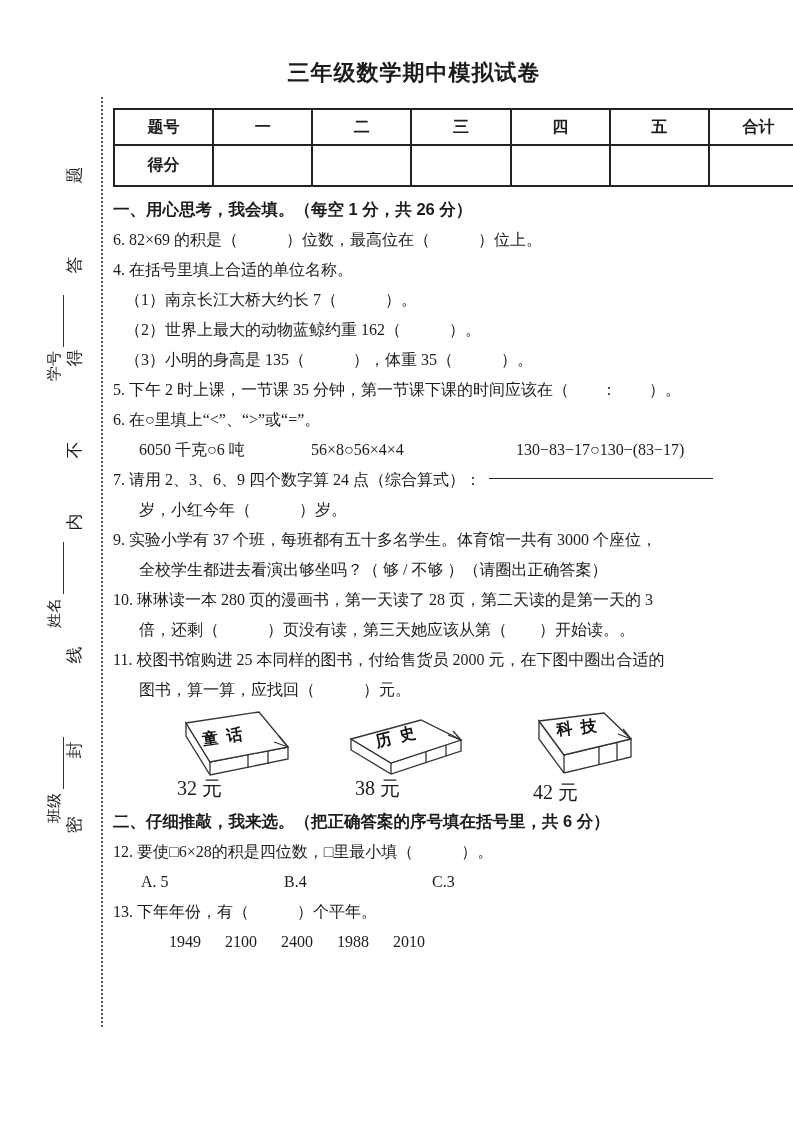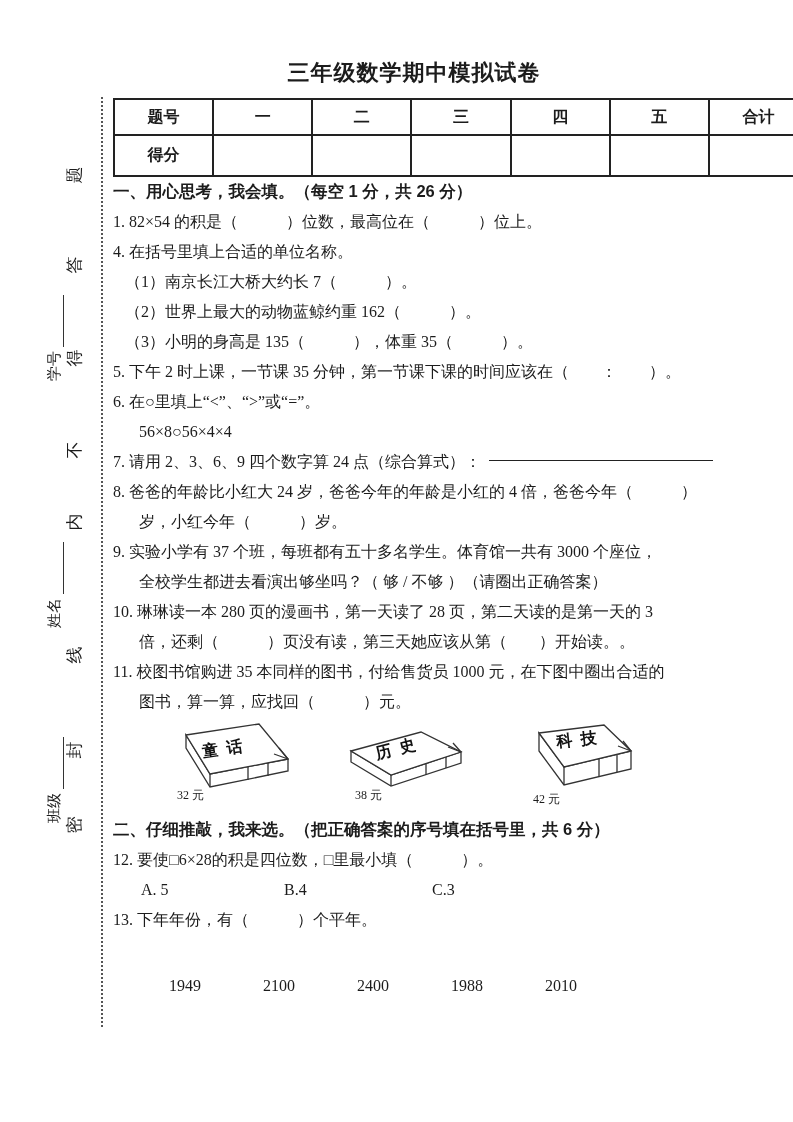--- a/index.html
+++ b/index.html
@@ -10,42 +10,42 @@
                 border-left:2px dotted #555;}
   .seal-char{position:absolute;left:63px;width:24px;height:24px;line-height:24px;
              text-align:center;font-size:17px;transform:rotate(-90deg);}
   .student-field{position:absolute;left:-2px;width:108px;height:24px;display:flex;
                  align-items:flex-end;justify-content:center;transform:rotate(-90deg);
                  font-size:15px;}
   .student-field .blank-line{display:inline-block;width:52px;height:14px;
                  border-bottom:1.5px solid #333;margin-left:4px;}
   
   .content{position:absolute;left:113px;top:58px;width:602px;}
-  .page-title{margin:0 0 10px 0;text-align:center;font-size:22px;font-weight:bold;
+  .page-title{margin:0 0 20px 0;text-align:center;font-size:22px;font-weight:bold;
               font-family:"Liberation Sans","DejaVu Sans",sans-serif;letter-spacing:1px;}
   table.score{border-collapse:collapse;width:696px;table-layout:fixed;
               font-family:"Liberation Sans","DejaVu Sans",sans-serif;}
   table.score td{border:2px solid #222;text-align:center;font-size:16px;font-weight:bold;}
   table.score tr:first-child td{height:32px;}
   table.score tr:last-child td{height:37px;margin-left:40px;}
   
   .line{min-height:30px;display:flex;align-items:center;font-size:16px;white-space:nowrap;}
   .heading{font-family:"Liberation Sans","DejaVu Sans",sans-serif;font-weight:bold;
-           font-size:16.5px;text-align:right;}
+           font-size:16.5px;margin-top:8px;text-align:right;}
   .sub{padding-left:12px;}
   .cont{padding-left:26px;}
   .expr-row{display:grid;grid-template-columns:172px 205px auto;padding-left:26px;}
   .fill-line{flex:1;border-bottom:1.5px solid #222;margin:0 2px 5px 8px;height:1px;}
   .options-row{display:grid;grid-template-columns:120px 125px auto;padding-left:28px;gap:23px;}
-  .years-row{display:flex;gap:62px;padding-left:56px;margin-top:36px;}
+  .years-row{display:flex;gap:24px;padding-left:56px;}
   
   .books-row{display:flex;gap:20px;padding-left:40px;height:92px;margin:2px 0 4px 0;}
   .book{width:158px;position:relative;}
   .book svg{display:block;}
-  .book .price{font-size:12px;padding-left:24px;margin-top:-6px;}
+  .book .price{font-size:20px;padding-left:24px;margin-top:-6px;}
   .book svg path{fill:#fff;stroke:#333;stroke-width:1.3;}
   .book svg path.mark{fill:none;}
   .book svg text{font-size:16px;font-weight:bold;fill:#111;letter-spacing:2px;
                  font-family:"Liberation Sans","DejaVu Sans",sans-serif;}
   .bk2{margin-top:12px;}
   .bk3{margin-top:-4px;}
 </style>
 </head>
 <body>
 
@@ -95,41 +95,42 @@
         <td></td>
         <td></td>
         <td></td>
         <td></td>
         <td></td>
       </tr>
     </tbody>
       </table>
 
     <div class="line heading">一、用心思考，我会填。（每空 1 分，共 26 分）</div>
-    <div class="line">1. 82×54 的积是（　　　）位数，最高位在（　　　）位上。</div>
+    <div class="line">6. 82×69 的积是（　　　）位数，最高位在（　　　）位上。</div>
     <div class="line">4. 在括号里填上合适的单位名称。</div>
     <div class="line sub">（1）南京长江大桥大约长 7（　　　）。</div>
     <div class="line sub">（2）世界上最大的动物蓝鲸约重 162（　　　）。</div>
     <div class="line sub">（3）小明的身高是 135（　　　），体重 35（　　　）。</div>
     <div class="line">5. 下午 2 时上课，一节课 35 分钟，第一节课下课的时间应该在（　　：　　）。</div>
     <div class="line">6. 在○里填上“&lt;”、“&gt;”或“=”。</div>
     <div class="line expr-row">
+      <span>6050 千克○6 吨</span>
       <span>56×8○56×4×4</span>
+      <span>130−83−17○130−(83−17)</span>
     </div>
     <div class="line">
       <span>7. 请用 2、3、6、9 四个数字算 24 点（综合算式）：</span>
       <span class="fill-line"></span>
     </div>
-    <div class="line">8. 爸爸的年龄比小红大 24 岁，爸爸今年的年龄是小红的 4 倍，爸爸今年（　　　）</div>
     <div class="line cont">岁，小红今年（　　　）岁。</div>
     <div class="line">9. 实验小学有 37 个班，每班都有五十多名学生。体育馆一共有 3000 个座位，</div>
     <div class="line cont">全校学生都进去看演出够坐吗？（ 够 / 不够 ）（请圈出正确答案）</div>
     <div class="line">10. 琳琳读一本 280 页的漫画书，第一天读了 28 页，第二天读的是第一天的 3</div>
     <div class="line cont">倍，还剩（　　　）页没有读，第三天她应该从第（　　）开始读。。</div>
-    <div class="line">11. 校图书馆购进 35 本同样的图书，付给售货员 1000 元，在下图中圈出合适的</div>
+    <div class="line">11. 校图书馆购进 25 本同样的图书，付给售货员 2000 元，在下图中圈出合适的</div>
     <div class="line cont">图书，算一算，应找回（　　　）元。</div>
 
     <div class="books-row">
       <figure class="book bk1" style="margin:0;">
         <svg width="150" height="74" viewBox="0 0 150 74">
           <path d="M33 16 L33 29 L57 68 L135 52 L135 40 L57 55 Z"></path>
           <path d="M33 16 L106 5 L135 40 L57 55 Z"></path>
           <path class="mark" d="M57 55 L57 68 M95 48 L95 61 M115 44 L115 57 M135 40 L126 29 M135 40 L121 35"></path>
           <text x="50" y="38" transform="rotate(-8 50 38)">童 话</text>
         </svg>

